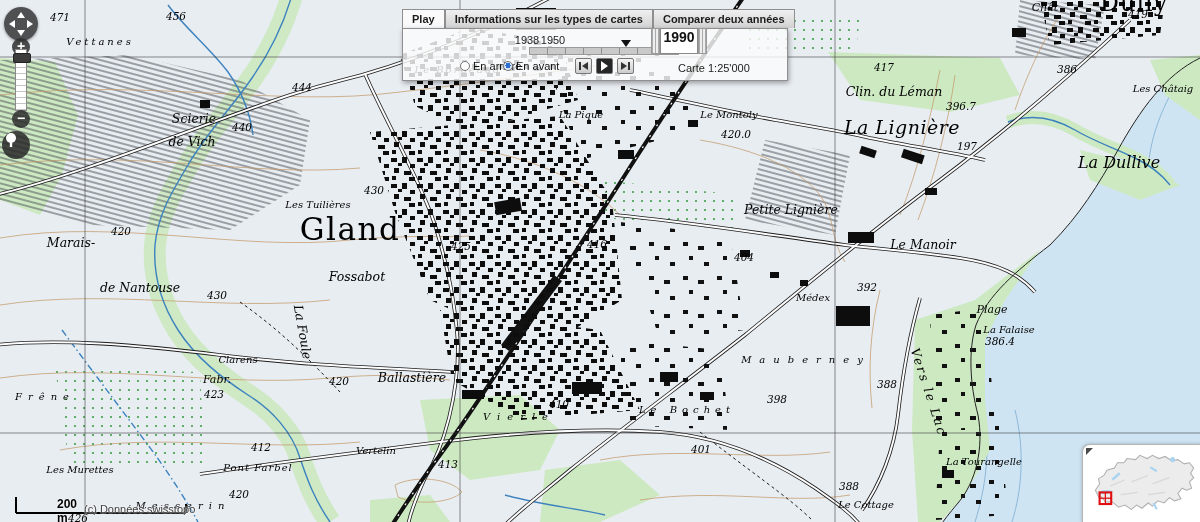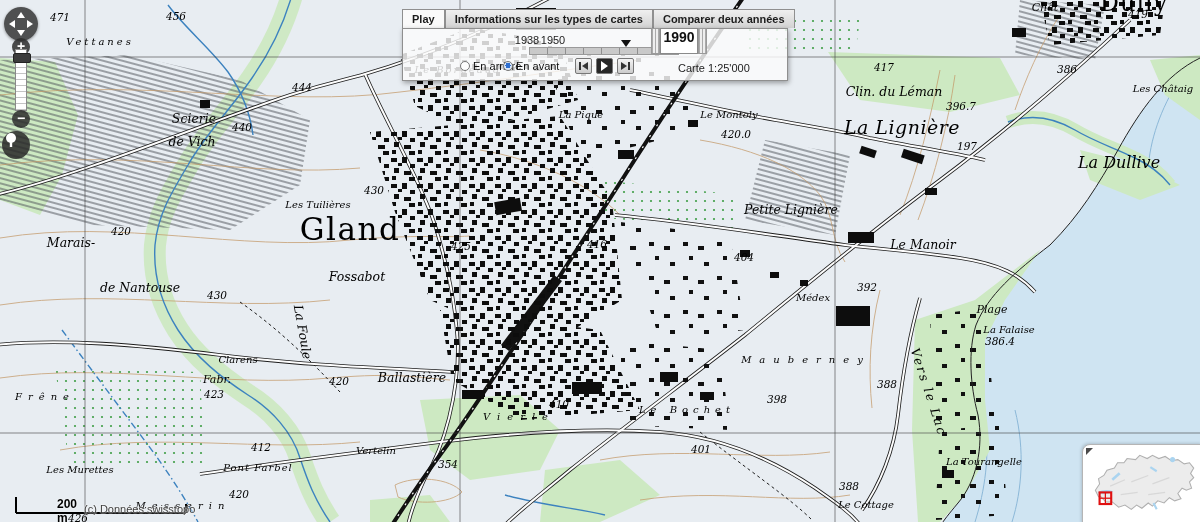--- a/index.html
+++ b/index.html
@@ -297,21 +297,21 @@
       <div class="maplabel elev" style="left: 1138px; top: 14px;">419</div>
       <div class="maplabel elev" style="left: 374px; top: 190px;">430</div>
       <div class="maplabel elev" style="left: 461px; top: 246px;">425</div>
       <div class="maplabel elev" style="left: 597px; top: 244px;">416</div>
       <div class="maplabel elev" style="left: 121px; top: 231px;">420</div>
       <div class="maplabel elev" style="left: 217px; top: 295px;">430</div>
       <div class="maplabel elev" style="left: 214px; top: 394px;">423</div>
       <div class="maplabel elev" style="left: 339px; top: 381px;">420</div>
       <div class="maplabel elev" style="left: 559px; top: 404px;">410</div>
       <div class="maplabel elev" style="left: 261px; top: 447px;">412</div>
-      <div class="maplabel elev" style="left: 448px; top: 464px;">354</div>
+      <div class="maplabel elev" style="left: 448px; top: 464px;">413</div>
       <div class="maplabel elev" style="left: 744px; top: 257px;">404</div>
       <div class="maplabel elev" style="left: 867px; top: 287px;">392</div>
       <div class="maplabel elev" style="left: 887px; top: 384px;">388</div>
       <div class="maplabel elev" style="left: 777px; top: 399px;">398</div>
       <div class="maplabel elev" style="left: 701px; top: 449px;">401</div>
       <div class="maplabel elev" style="left: 849px; top: 486px;">388</div>
       <div class="maplabel elev" style="left: 1000px; top: 341px;">386.4</div>
       <div class="maplabel elev" style="left: 961px; top: 106px;">396.7</div>
       <div class="maplabel elev" style="left: 884px; top: 67px;">417</div>
       <div class="maplabel elev" style="left: 967px; top: 146px;">197</div>

